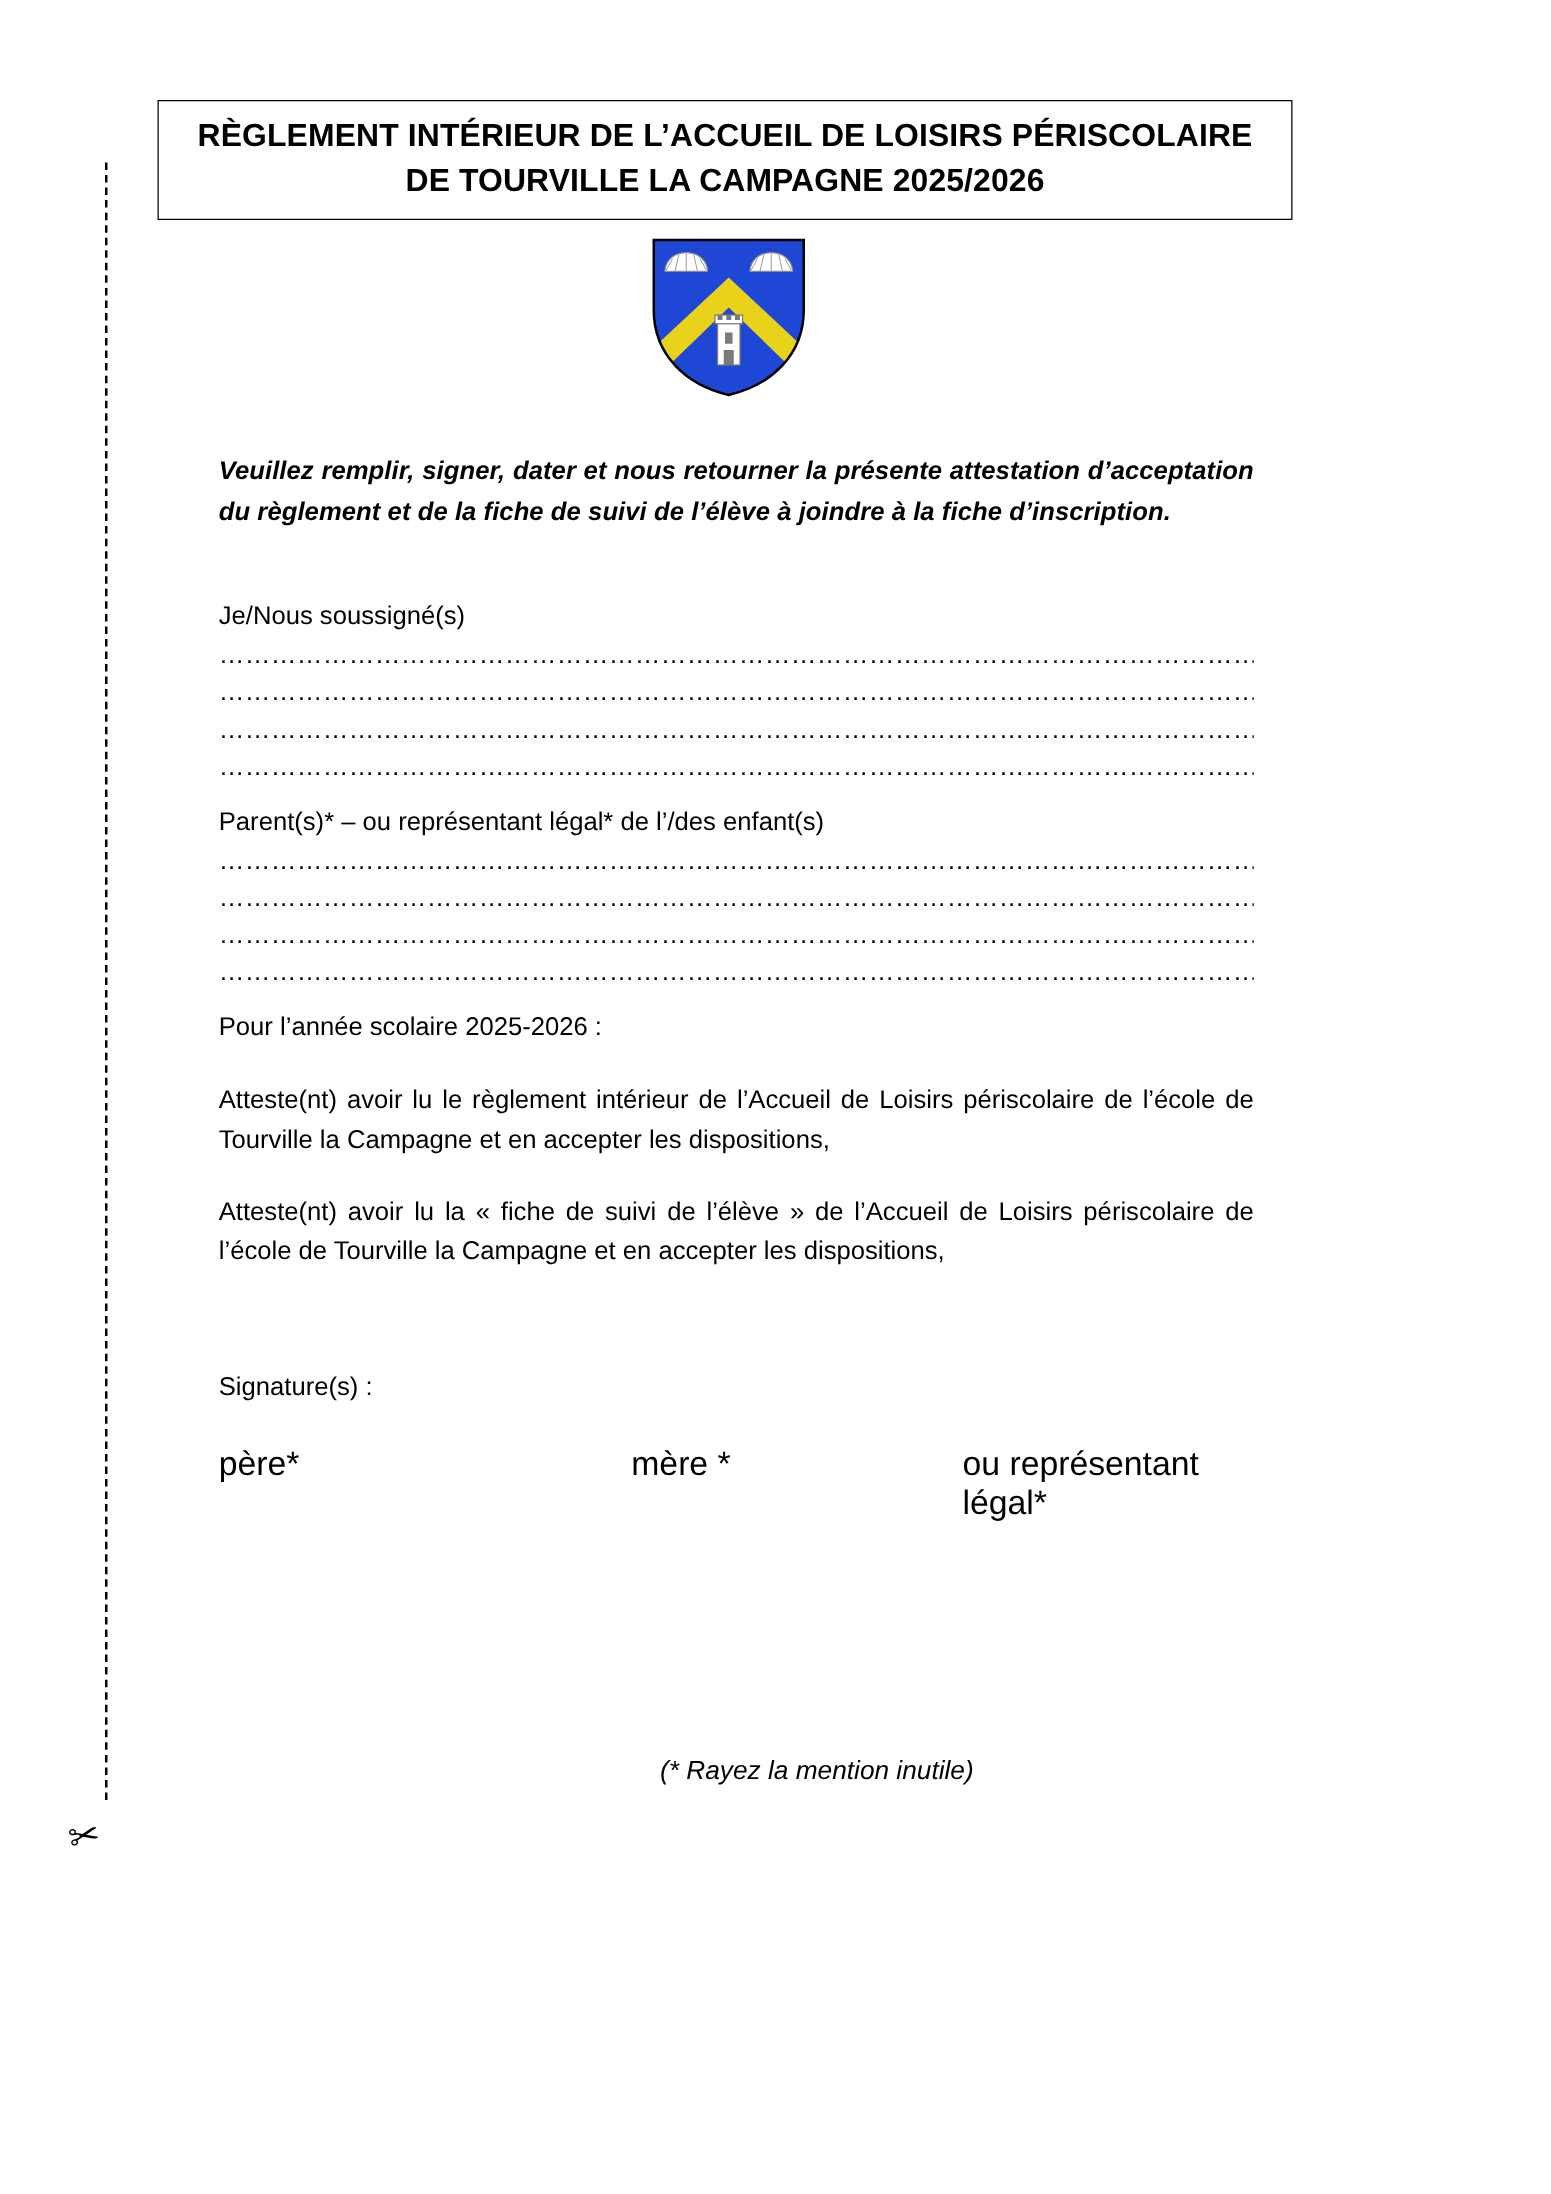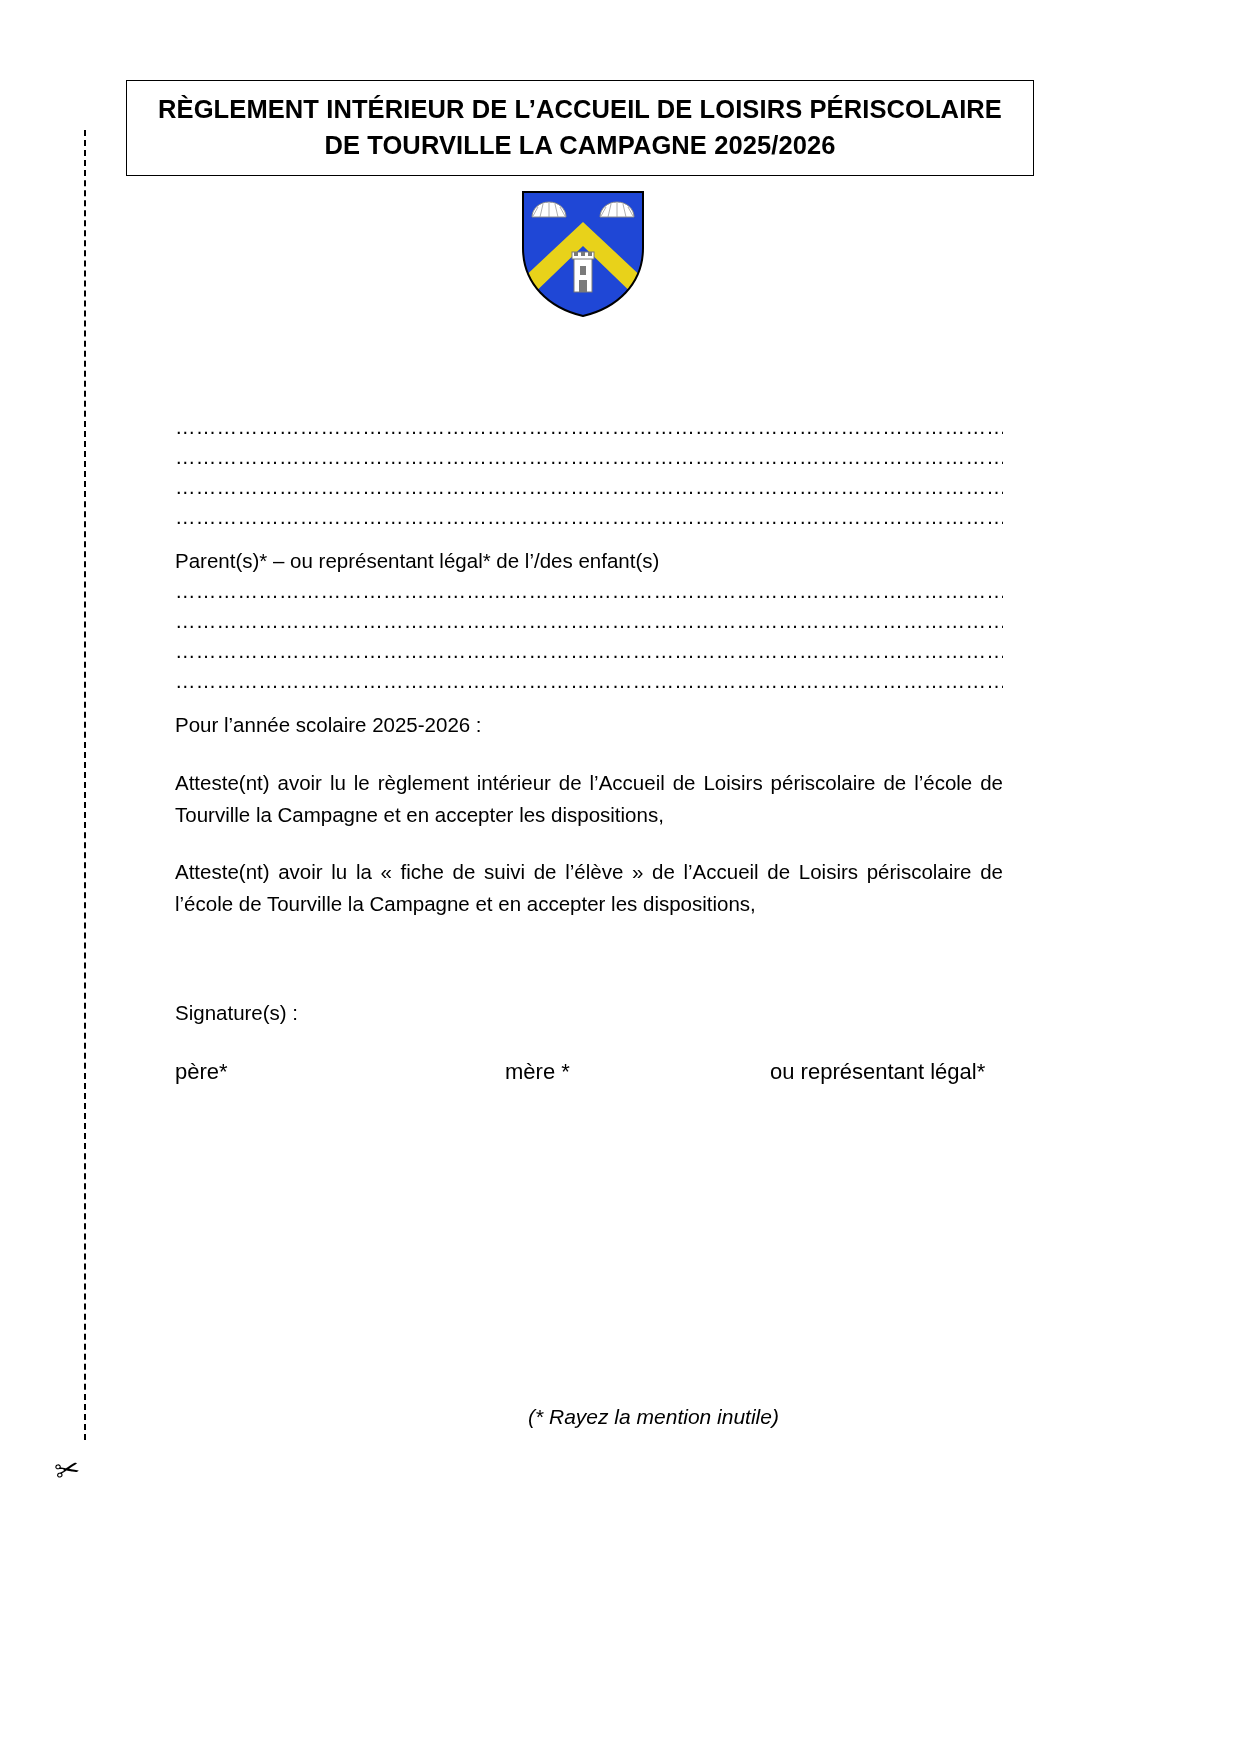--- a/index.html
+++ b/index.html
@@ -97,21 +97,21 @@
     overflow: hidden;
     color: #000;
   }
   .label-line {
     font-size: 20.5px;
     line-height: 1.5;
   }
 
   .sig-row {
     display: flex;
-    font-size: 22px;
+    font-size: 27px;
     margin-top: 30px;
     justify-content: center;
   }
   .sig-row .c1 { width: 330px; }
   .sig-row .c2 { width: 265px; }
   .sig-row .c3 { flex: 1; }
 
   .note {
     position: absolute;
     left: 0;
@@ -182,23 +182,25 @@
           <rect x="61" y="78" width="6" height="9"></rect>
           <rect x="60" y="92" width="8" height="12"></rect>
         </g>
       </g>
       <path d="M4 4 H124 V60 C124 96 98 120 64 128 C30 120 4 96 4 60 Z" fill="none" stroke="#000" stroke-width="2"></path>
     </svg>
   </div>
 
   <div class="content">
 
+    <div class="intro">Veuillez remplir, signer, dater et nous retourner la présente attestation d’acceptation du règlement et de la fiche de suivi de l’élève à joindre à la fiche d’inscription.</div>
 
     <div class="spacer-lg"></div>
 
+    <div class="label-line">Je/Nous soussigné(s)</div>
     <div class="dots-line">……………………………………………………………………………………………………………………………………………</div>
     <div class="dots-line">…………………………………………………………………………………………………………………………………………….</div>
     <div class="dots-line">……………………………………………………………………………………………………………………………………………..</div>
     <div class="dots-line">…………………………………………………………………………………………………………………………………………….</div>
 
     <div class="spacer-sm"></div>
 
     <div class="label-line">Parent(s)* – ou représentant légal* de l’/des enfant(s)</div>
     <div class="dots-line">……………………………………………………………………………………………………………………………………………</div>
     <div class="dots-line">…………………………………………………………………………………………………………………………………………….</div>

